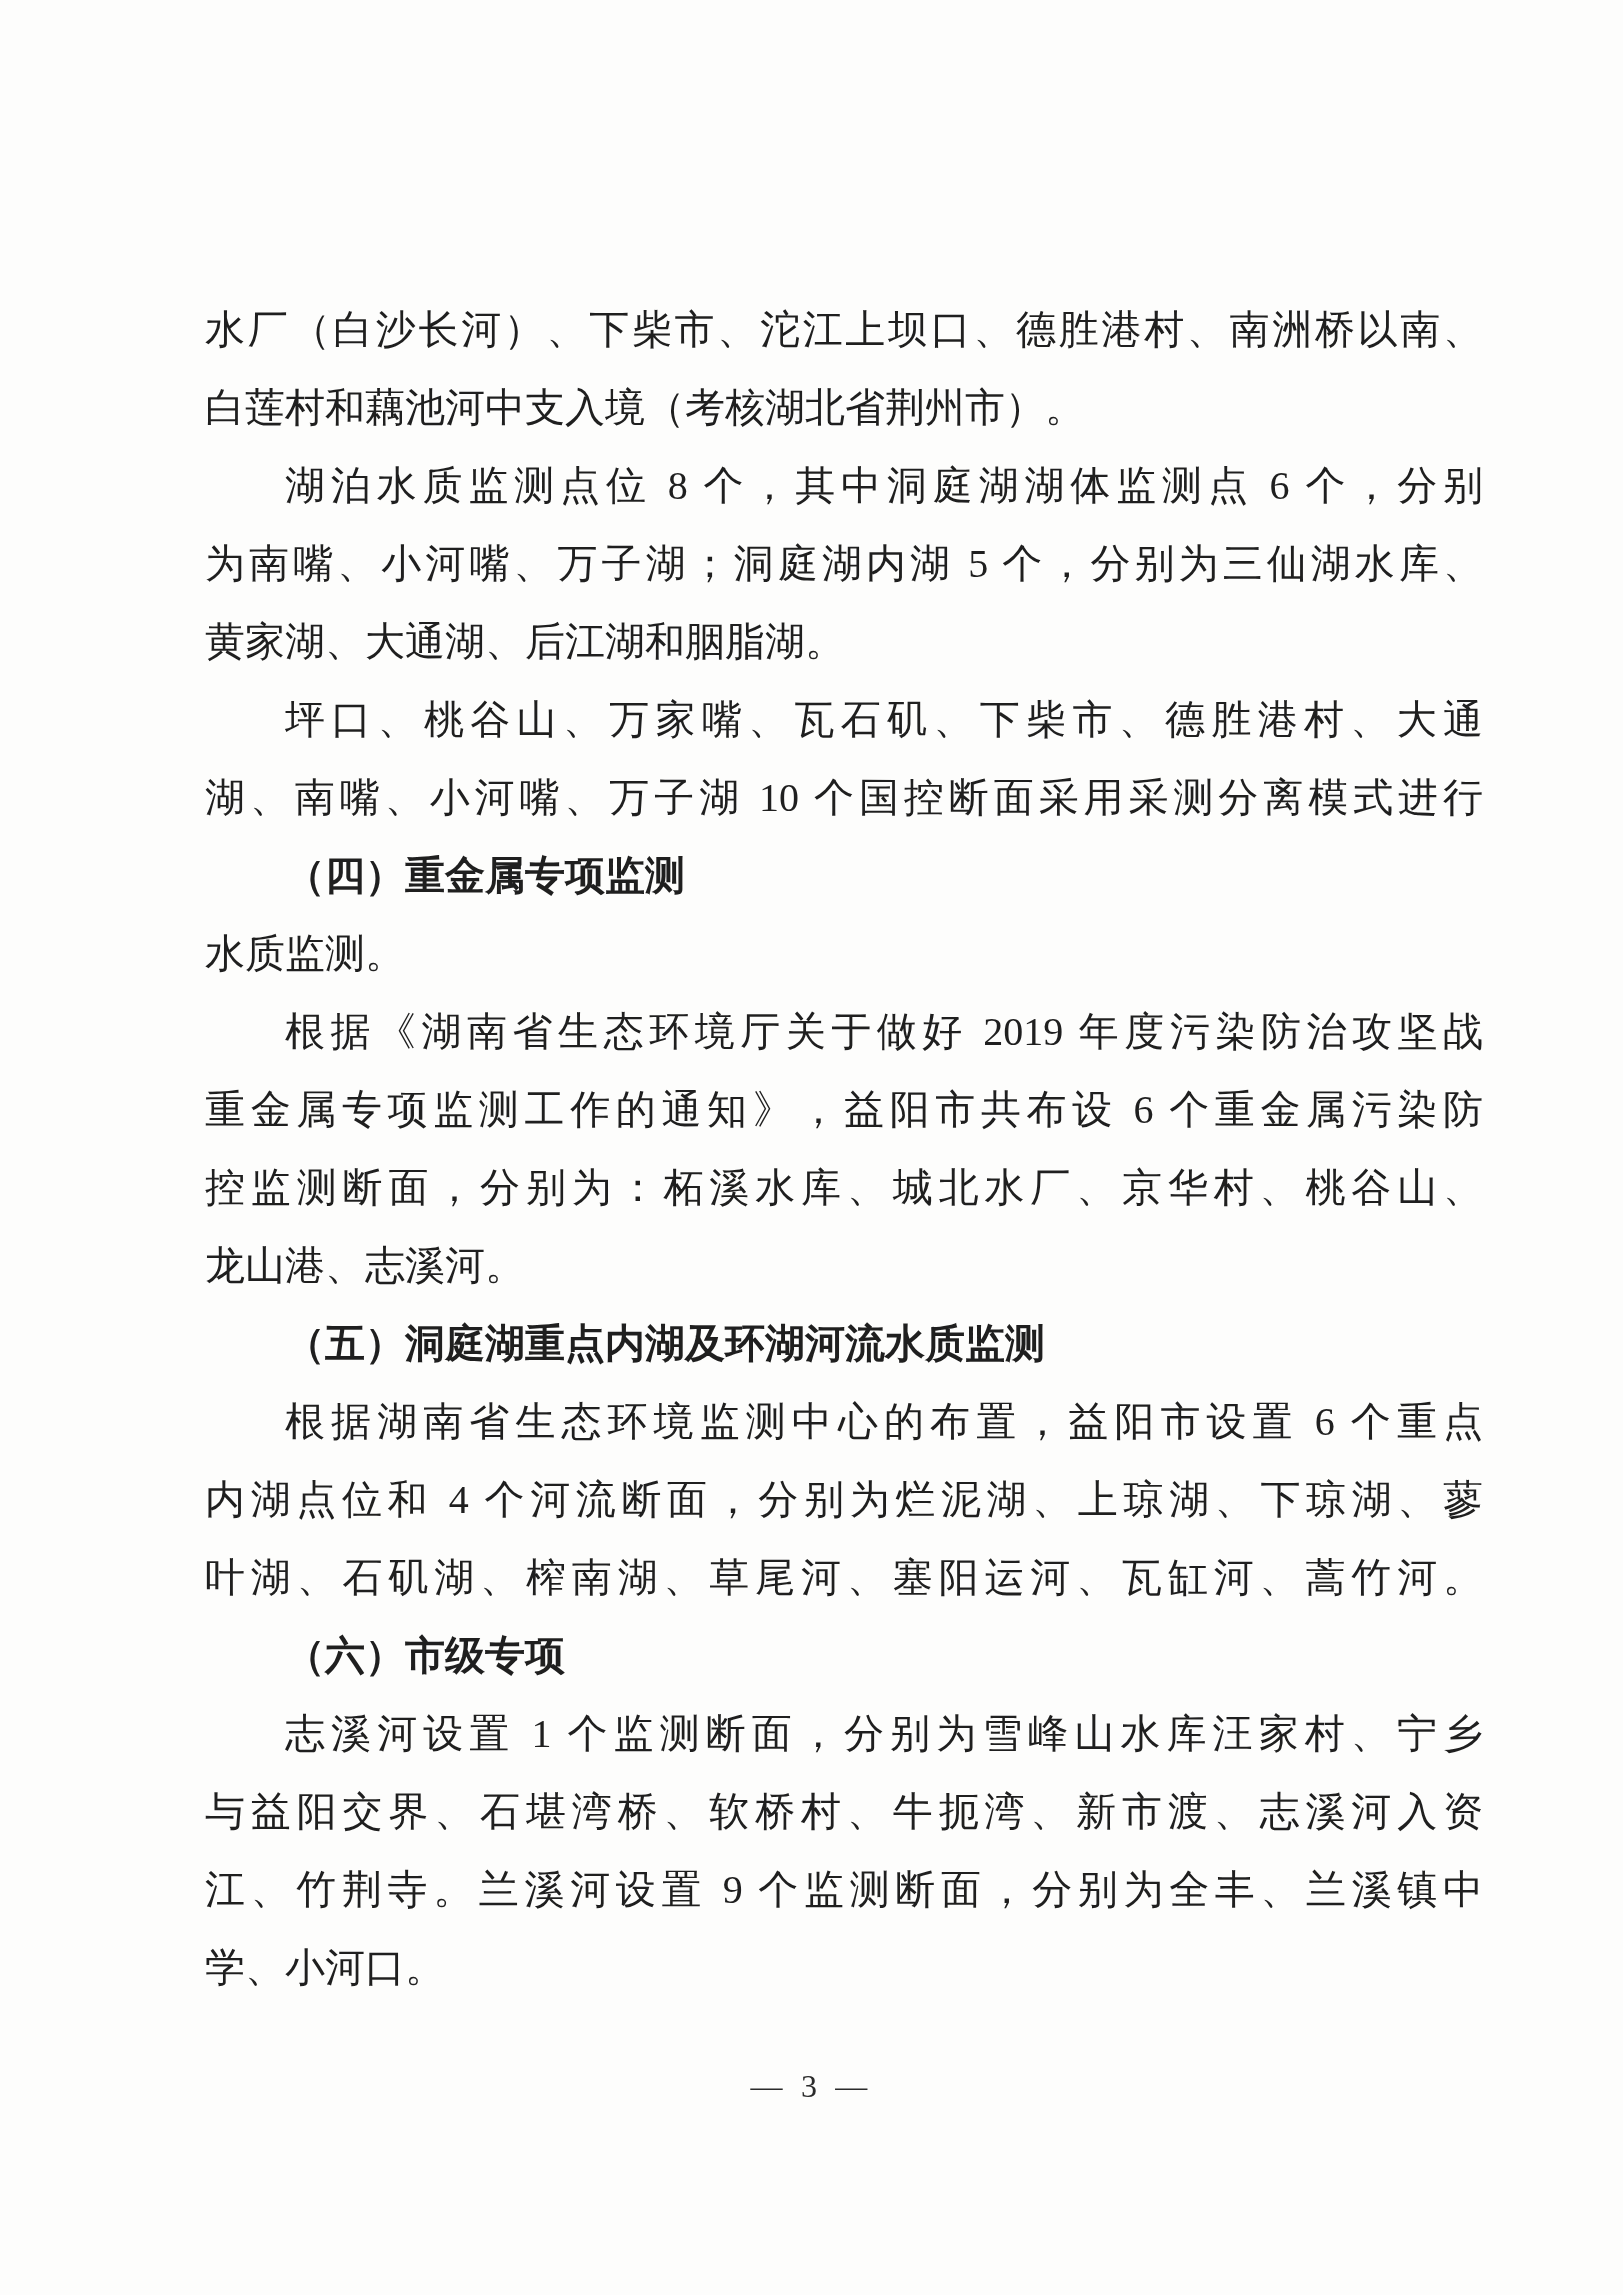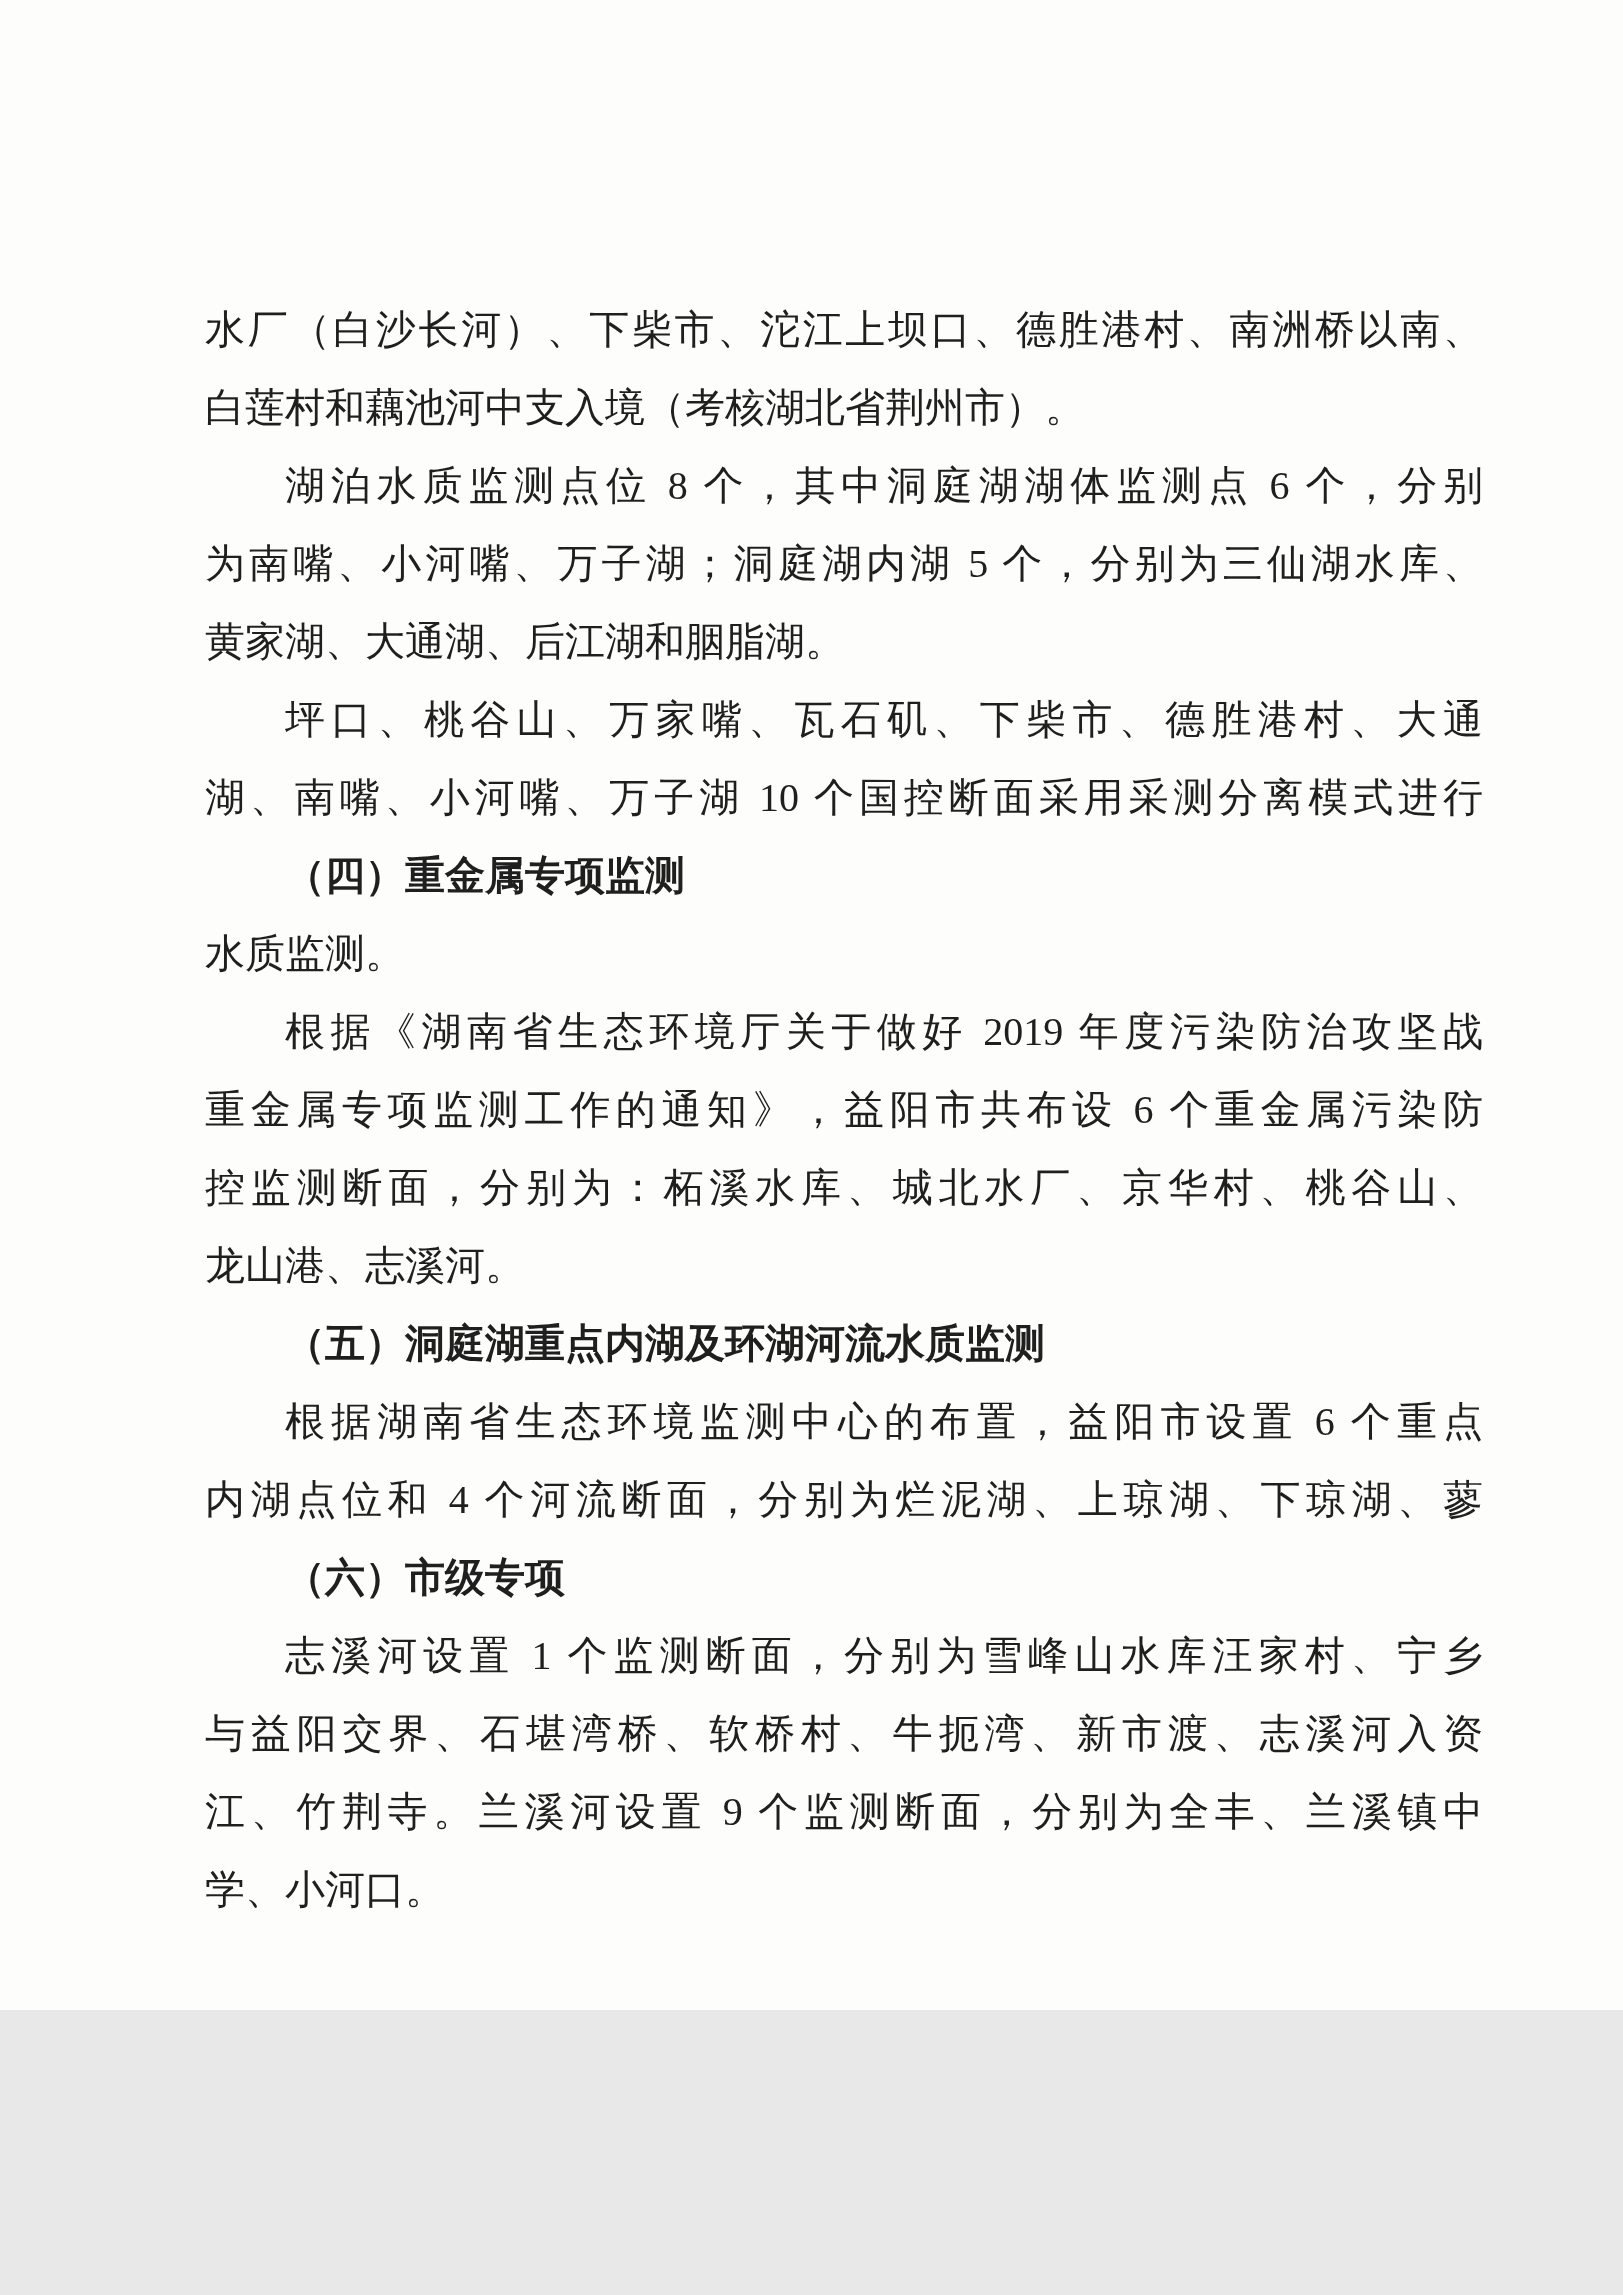--- a/index.html
+++ b/index.html
@@ -3,21 +3,21 @@
 <meta charset="utf-8">
 <style>
   html, body {
     margin: 0;
     padding: 0;
     background: #e8e8e8;
   }
   .page {
     position: relative;
     width: 1623px;
-    height: 2010px;
+    height: 2295px;
     background: #fdfdfc;
     overflow: hidden;
     font-family: "Liberation Serif", "DejaVu Serif", serif;
   }
   .text-block {
     position: absolute;
     left: 205px;
     top: 291px;
     width: 1278px;
     font-size: 40px;
@@ -73,20 +73,21 @@
     <p class="j">湖、南嘴、小河嘴、万子湖 10 个国控断面采用采测分离模式进行</p>
     <p class="e i h">（四）重金属专项监测</p>
     <p class="e">水质监测。</p>
     <p class="j i">根据《湖南省生态环境厅关于做好 2019 年度污染防治攻坚战</p>
     <p class="j">重金属专项监测工作的通知》，益阳市共布设 6 个重金属污染防</p>
     <p class="j">控监测断面，分别为：柘溪水库、城北水厂、京华村、桃谷山、</p>
     <p class="e">龙山港、志溪河。</p>
     <p class="e i h">（五）洞庭湖重点内湖及环湖河流水质监测</p>
     <p class="j i">根据湖南省生态环境监测中心的布置，益阳市设置 6 个重点</p>
     <p class="j">内湖点位和 4 个河流断面，分别为烂泥湖、上琼湖、下琼湖、蓼</p>
+    <p class="j">叶湖、石矶湖、榨南湖、草尾河、塞阳运河、瓦缸河、蒿竹河。</p>
     <p class="e i h">（六）市级专项</p>
     <p class="j i">志溪河设置 1 个监测断面，分别为雪峰山水库汪家村、宁乡</p>
     <p class="j">与益阳交界、石堪湾桥、软桥村、牛扼湾、新市渡、志溪河入资</p>
     <p class="j">江、竹荆寺。兰溪河设置 9 个监测断面，分别为全丰、兰溪镇中</p>
     <p class="e">学、小河口。</p>
   </div>
 
   <div class="footer">— 3 —</div>
 
 </div>

